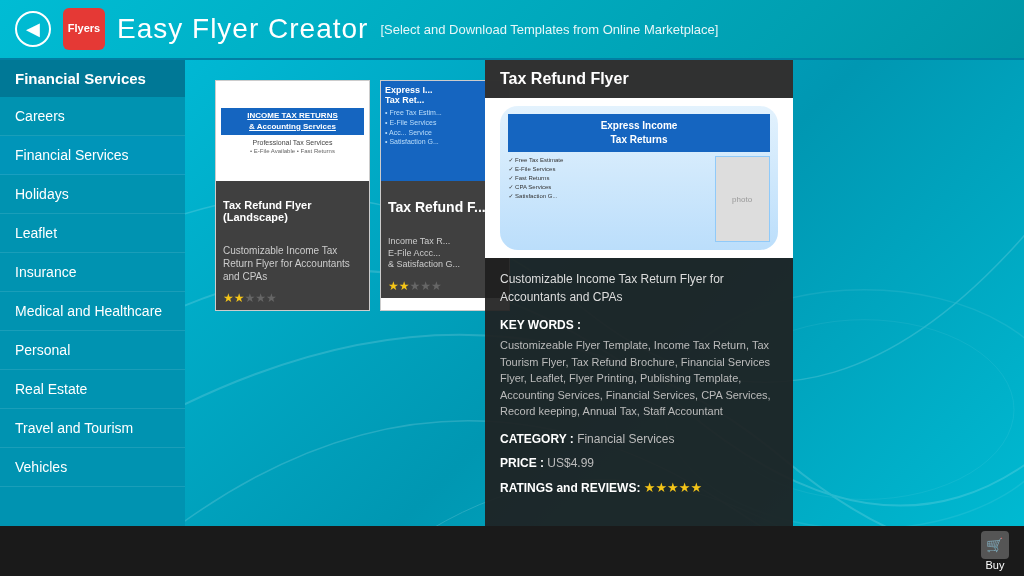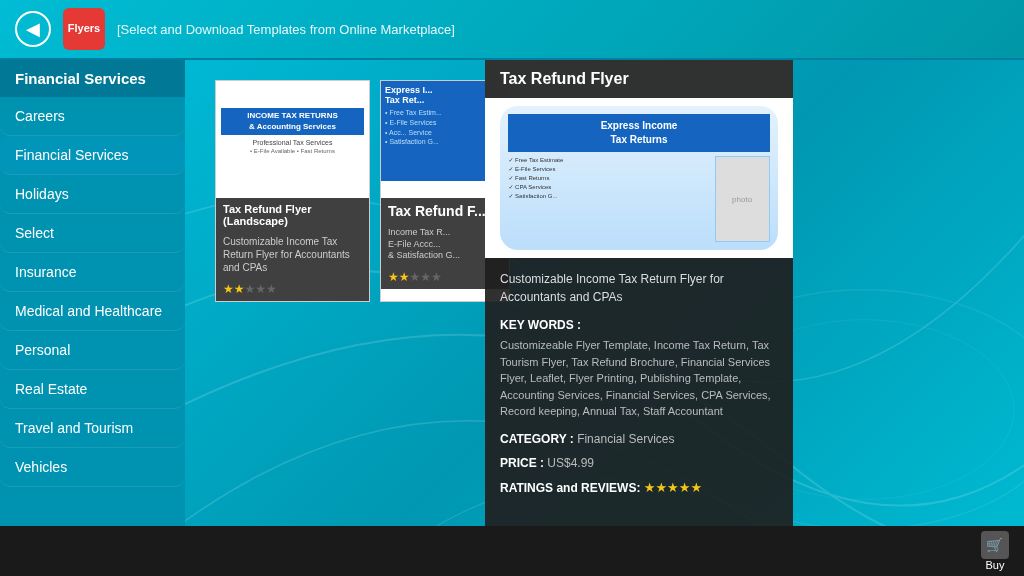--- a/index.html
+++ b/index.html
@@ -78,21 +78,20 @@
       font-weight: 600;
       background: rgba(0,80,110,0.4);
     }
     .sidebar-item {
       padding: 11px 15px;
       color: white;
       font-size: 14px;
       cursor: pointer;
       border-bottom: 1px solid rgba(255,255,255,0.1);
       transition: background 0.15s;
-      border-radius: 10px;
     }
     .sidebar-item.active {
       background: rgba(0,150,190,0.6);
     }
 
     
     .content {
       flex: 1;
       position: relative;
       background: linear-gradient(135deg, #00b8d4 0%, #0097b2 50%, #00bcd4 100%);
@@ -143,28 +142,28 @@
     }
     .tax-flyer-landscape .blue-banner {
       background: #1565c0;
       color: white;
       width: 100%;
       text-align: center;
       padding: 3px;
       font-size: 8px;
       font-weight: bold;
       line-height: 1.3;
+      text-decoration: underline;
     }
     .flyer-card-label {
       background: rgba(0,0,0,0.75);
       color: white;
-      padding: 5px 7px;
+      padding: 18px 7px;
       font-size: 11px;
       font-weight: 600;
-      margin-top: 17px;
     }
     .flyer-card-desc {
       background: rgba(0,0,0,0.75);
       color: #ccc;
       padding: 3px 7px 5px;
       font-size: 10px;
       line-height: 1.3;
     }
     .stars {
       background: rgba(0,0,0,0.75);
@@ -352,38 +351,39 @@
 </head>
 <body>
 
 <div class="header">
   <button class="back-btn">
     <span>◀</span>
   </button>
   <div class="app-logo">
     <span>Flyers</span>
   </div>
+  <span class="app-title">Easy Flyer Creator</span>
   <span class="app-subtitle">[Select and Download Templates from Online Marketplace]</span>
 </div>
 
 <div class="main">
 
   <div class="sidebar">
     <div class="sidebar-heading">Financial Services</div>
     <div class="sidebar-item">
       <span>Careers</span>
     </div>
     <div class="sidebar-item active">
       <span>Financial Services</span>
     </div>
     <div class="sidebar-item">
       <span>Holidays</span>
     </div>
     <div class="sidebar-item">
-      <span>Select</span>
+      <span>Leaflet</span>
     </div>
     <div class="sidebar-item">
       <span>Insurance</span>
     </div>
     <div class="sidebar-item">
       <span>Medical and Healthcare</span>
     </div>
     <div class="sidebar-item">
       <span>Personal</span>
     </div>

